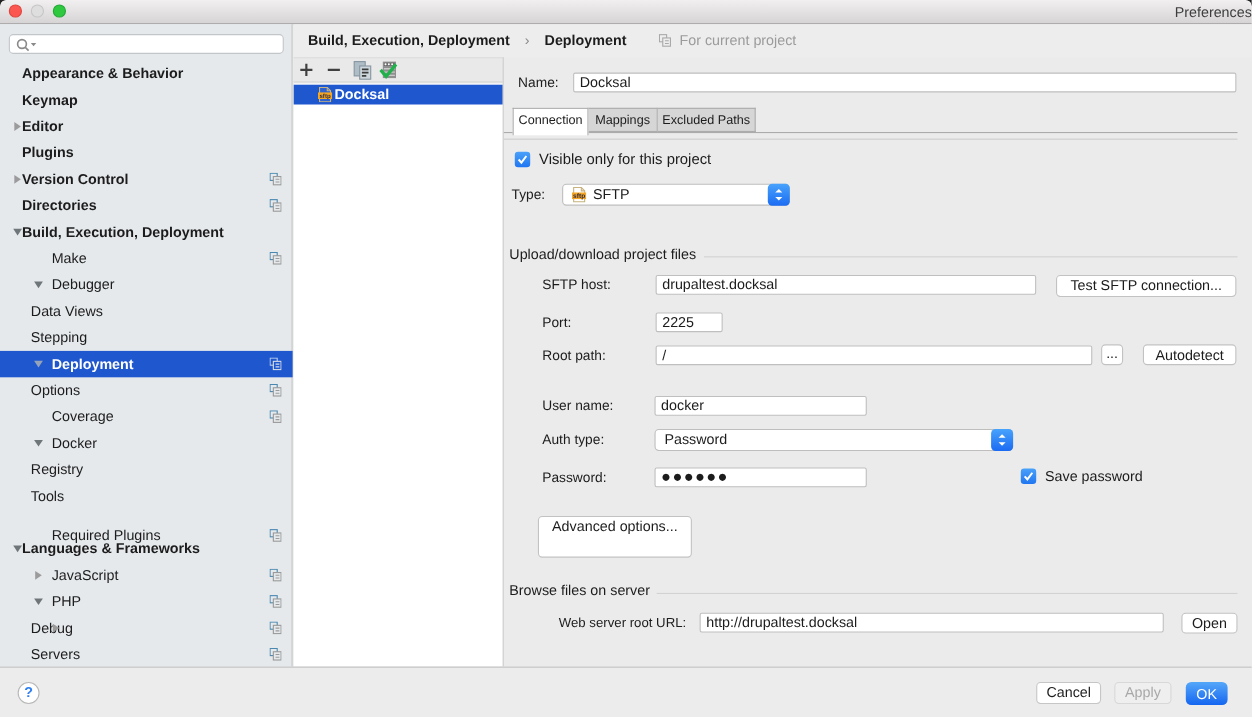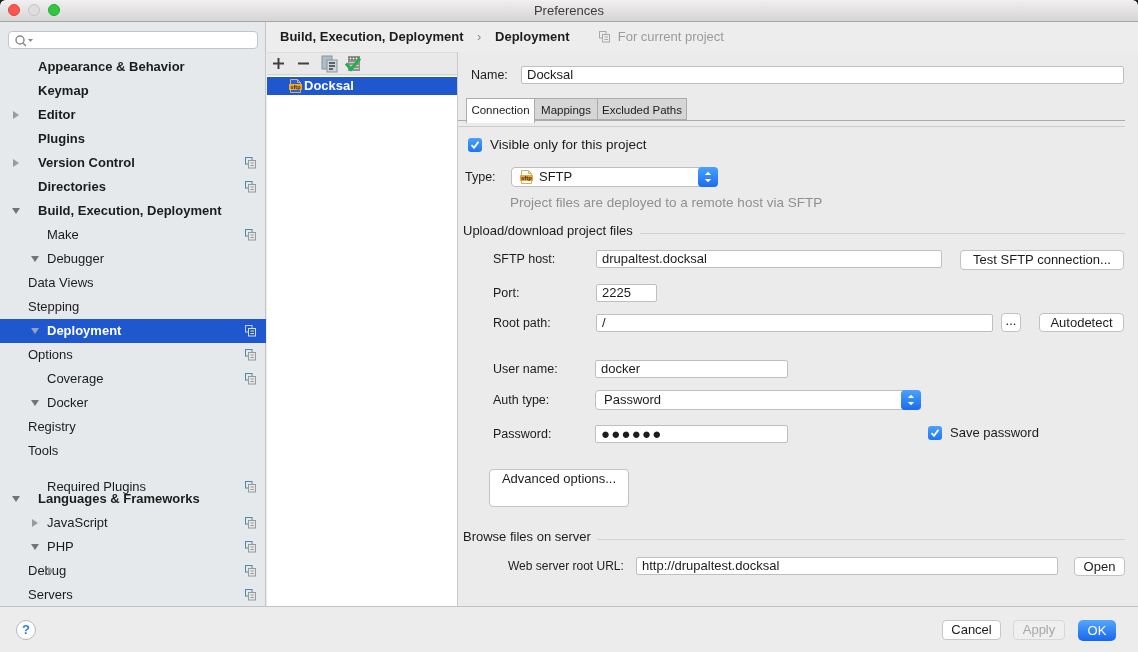--- a/index.html
+++ b/index.html
@@ -1,27 +1,27 @@
 <!DOCTYPE html>
 <html><head><meta charset="utf-8"><style>
 *{margin:0;padding:0;box-sizing:border-box}
 html,body{width:1138px;height:652px;overflow:hidden}
 body{font-family:"Liberation Sans",sans-serif;font-size:13px;color:#1c1c1c;position:relative;background:#ebebeb}
 .abs{position:absolute}
 #titlebar{left:0;top:0;width:1138px;height:22px;background:linear-gradient(#f1efef,#d6d4d4);border-bottom:1px solid #a8a6a6}
 #cornL{position:absolute;left:0;top:0;width:5px;height:5px;background:radial-gradient(circle at 5px 5px, rgba(0,0,0,0) 4.4px, #222 5px);z-index:9}
 #cornR{position:absolute;right:0;top:0;width:5px;height:5px;background:radial-gradient(circle at 0px 5px, rgba(0,0,0,0) 4.4px, #222 5px);z-index:9}
-#title{width:100%;text-align:center;line-height:21px;color:#3d3d3d;font-size:13px}
+#title{width:100%;text-align:right;line-height:21px;color:#3d3d3d;font-size:13px}
 .light{position:absolute;top:4px;width:12px;height:12px;border-radius:50%}
 #sidebar{left:0;top:22px;width:266px;height:584px;background:#e5e9ec;border-right:1px solid #c6c6c6}
 #search{position:absolute;left:8px;top:9px;width:250px;height:18px;background:#fff;border:1px solid #c3c6c9;border-radius:4px}
 .trow{position:absolute;left:0;width:266px;height:24px;line-height:24px;white-space:nowrap}
 .trow.b{font-weight:bold}
 .trow.sel{background:#1e57ce;color:#fff;font-weight:bold}
-.tt0{padding-left:38px}.tt1{padding-left:47px}.tt2{padding-left:28px}
+.tt0{padding-left:20px}.tt1{padding-left:47px}.tt2{padding-left:28px}
 .ar{width:0;height:0;border-top:4.5px solid transparent;border-bottom:4.5px solid transparent;border-left:6.5px solid #9b9b9b;position:absolute;top:7.5px}
 .ad{width:0;height:0;border-left:4.5px solid transparent;border-right:4.5px solid transparent;border-top:6.5px solid #6f7679;position:absolute;top:9px}
 .sel .ad{border-top-color:#95a3ba}
 .scope{position:absolute;right:10px;top:6px}
 #header{left:267px;top:22px;width:871px;height:30px;background:#ededed;line-height:30px;white-space:nowrap}
 #midbar{left:267px;top:52px;width:190px;height:23px;background:#e9e9e9;border-top:1px solid #dcdcdc;border-bottom:1px solid #d4d4d4}
 #midlist{left:267px;top:76px;width:190px;height:530px;background:#fff}
 #midsep{left:457px;top:52px;width:1px;height:554px;background:#c9c9c9}
 #selrow{position:absolute;left:0;top:1px;width:190px;height:18px;background:#1e57ce;color:#fff;font-weight:bold;line-height:18px}
 #rightp{left:458px;top:52px;width:680px;height:554px;background:#ebebeb}
@@ -222,21 +222,20 @@
       <path d="M8.5 0.5 v3 h3" fill="none" stroke="#c8b27e" stroke-width="1"></path>
       <rect x="0" y="5" width="13" height="6" fill="#f5a623"></rect>
       <text x="6.5" y="10" font-size="6" font-weight="bold" fill="#2b2b46" text-anchor="middle" font-family="Liberation Sans">sftp</text>
     </svg>
     <span style="position:absolute;left:27px;line-height:18px">SFTP</span>
     <div class="cap"><svg width="20" height="20" viewBox="0 0 20 20">
           <path d="M6.8 8 L10 4.8 L13.2 8 Z" fill="#fff"></path>
           <path d="M6.8 12 L10 15.2 L13.2 12 Z" fill="#fff"></path>
         </svg></div>
   </div>
-  <div class="rlbl gray" style="left:52px;top:144px;line-height:14px;font-size:13.5px">Project files are deployed to a remote host via SFTP</div>
 
   <div class="rlbl" style="left:5px;top:172px;line-height:14px">Upload/download project files</div>
   <div class="grayline" style="left:182px;top:181px;width:485px"></div>
 
   <div class="lbl" style="left:35px;top:198px;line-height:18px">SFTP host:</div>
   <div class="fld" style="left:138px;top:198px;width:346px;height:18px">drupaltest.docksal</div>
   <div class="btn" style="left:502px;top:198px;width:164px;height:20px;line-height:18px">Test SFTP connection...</div>
 
   <div class="lbl" style="left:35px;top:232px;line-height:18px">Port:</div>
   <div class="fld" style="left:138px;top:232px;width:61px;height:18px">2225</div>

